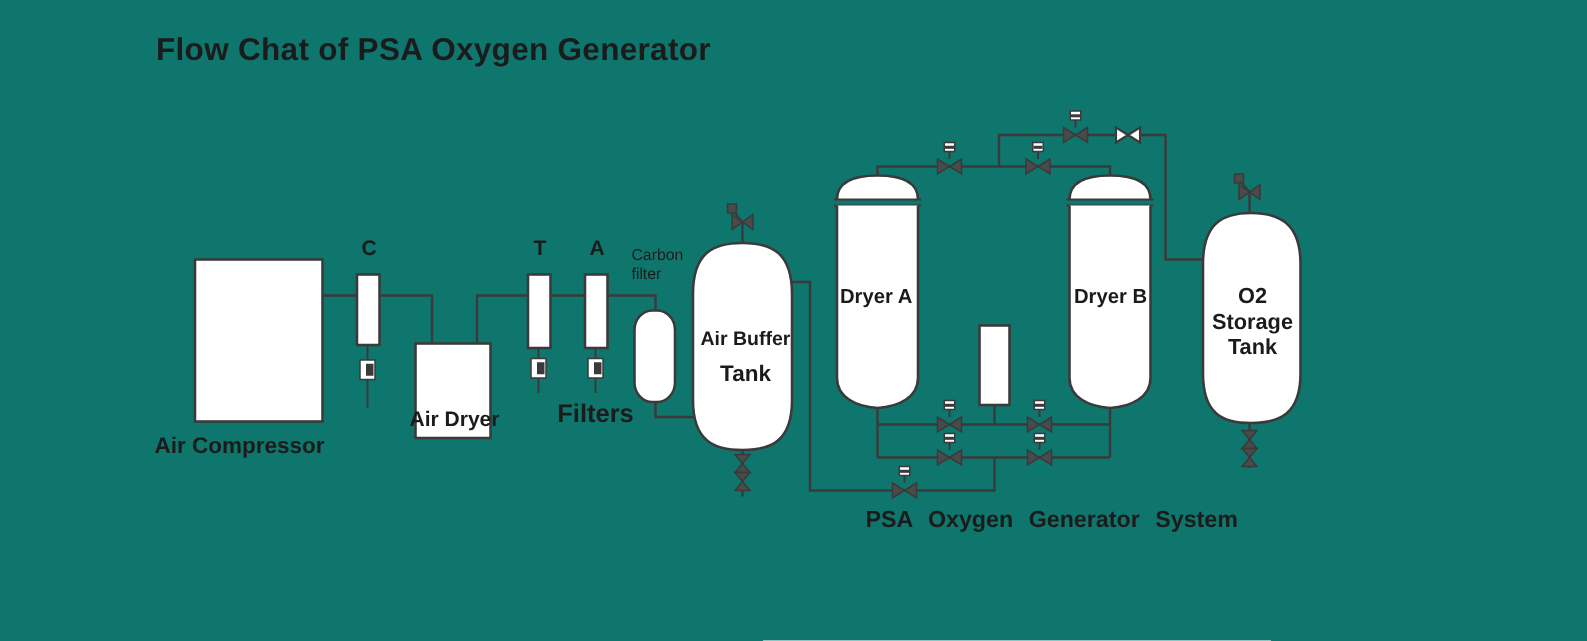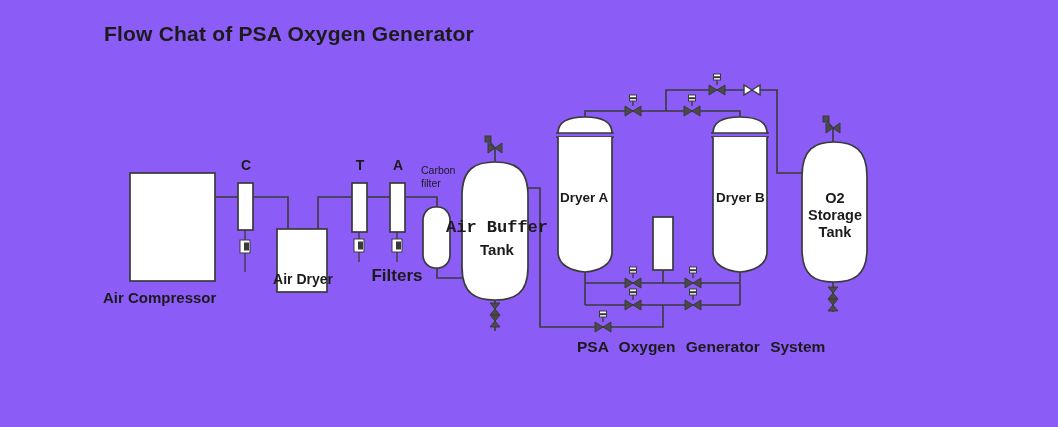--- a/index.html
+++ b/index.html
@@ -1,31 +1,31 @@
 <!DOCTYPE html>
 <html><head>
 <meta charset="utf-8">
 <style>
   html,body{margin:0;padding:0;background:#ffffff;}
-  #canvas{position:relative;width:1058px;height:427px;background:#8b5cf6;overflow:hidden;
+  #canvas{position:relative;width:1058px;height:427px;background:#0f766e;overflow:hidden;
           font-family:"Liberation Sans", sans-serif;color:#1b1b1b;}
   .lbl{position:absolute;white-space:nowrap;color:#1b1b1b;}
   .bold{font-weight:bold;}
   .ctr{transform:translateX(-50%);text-align:center;}
   #title{left:104px;top:22px;font-size:21px;font-weight:bold;letter-spacing:.2px;}
   #lbl-compressor{left:103px;top:289px;font-size:15px;}
   #lbl-c{left:246px;top:157px;font-size:14px;}
   #lbl-t{left:360px;top:157px;font-size:14px;}
   #lbl-a{left:398px;top:157px;font-size:14px;}
   #lbl-dryer{left:303px;top:271px;font-size:14px;}
   #lbl-filters{left:397px;top:266px;font-size:17px;}
   .carbon{font-size:10.5px;line-height:13px;}
   #lbl-carbon1{left:421px;top:164px;}
   #lbl-carbon2{left:421px;top:177px;}
-  #lbl-buffer1{left:497px;top:218px;font-size:17px;font-family:Liberation Mono, monospace;}
+  #lbl-buffer1{left:497px;top:218px;font-size:13px;}
   #lbl-buffer2{left:497px;top:241px;font-size:15px;}
   #lbl-tanka{left:560px;top:190px;font-size:13.5px;}
   #lbl-tankb{left:716px;top:190px;font-size:13.5px;}
   #lbl-o21{left:835px;top:190px;font-size:14.5px;}
   #lbl-o22{left:835px;top:207px;font-size:14.5px;}
   #lbl-o23{left:835px;top:224px;font-size:14.5px;}
   #lbl-purif{left:230px;top:325px;font-size:15.5px;}
   #lbl-psa{left:577px;top:338px;font-size:15.5px;word-spacing:6px;}
   svg{position:absolute;left:0;top:0;}
   .pipe{fill:none;stroke:#3a3a3a;stroke-width:1.6;}

